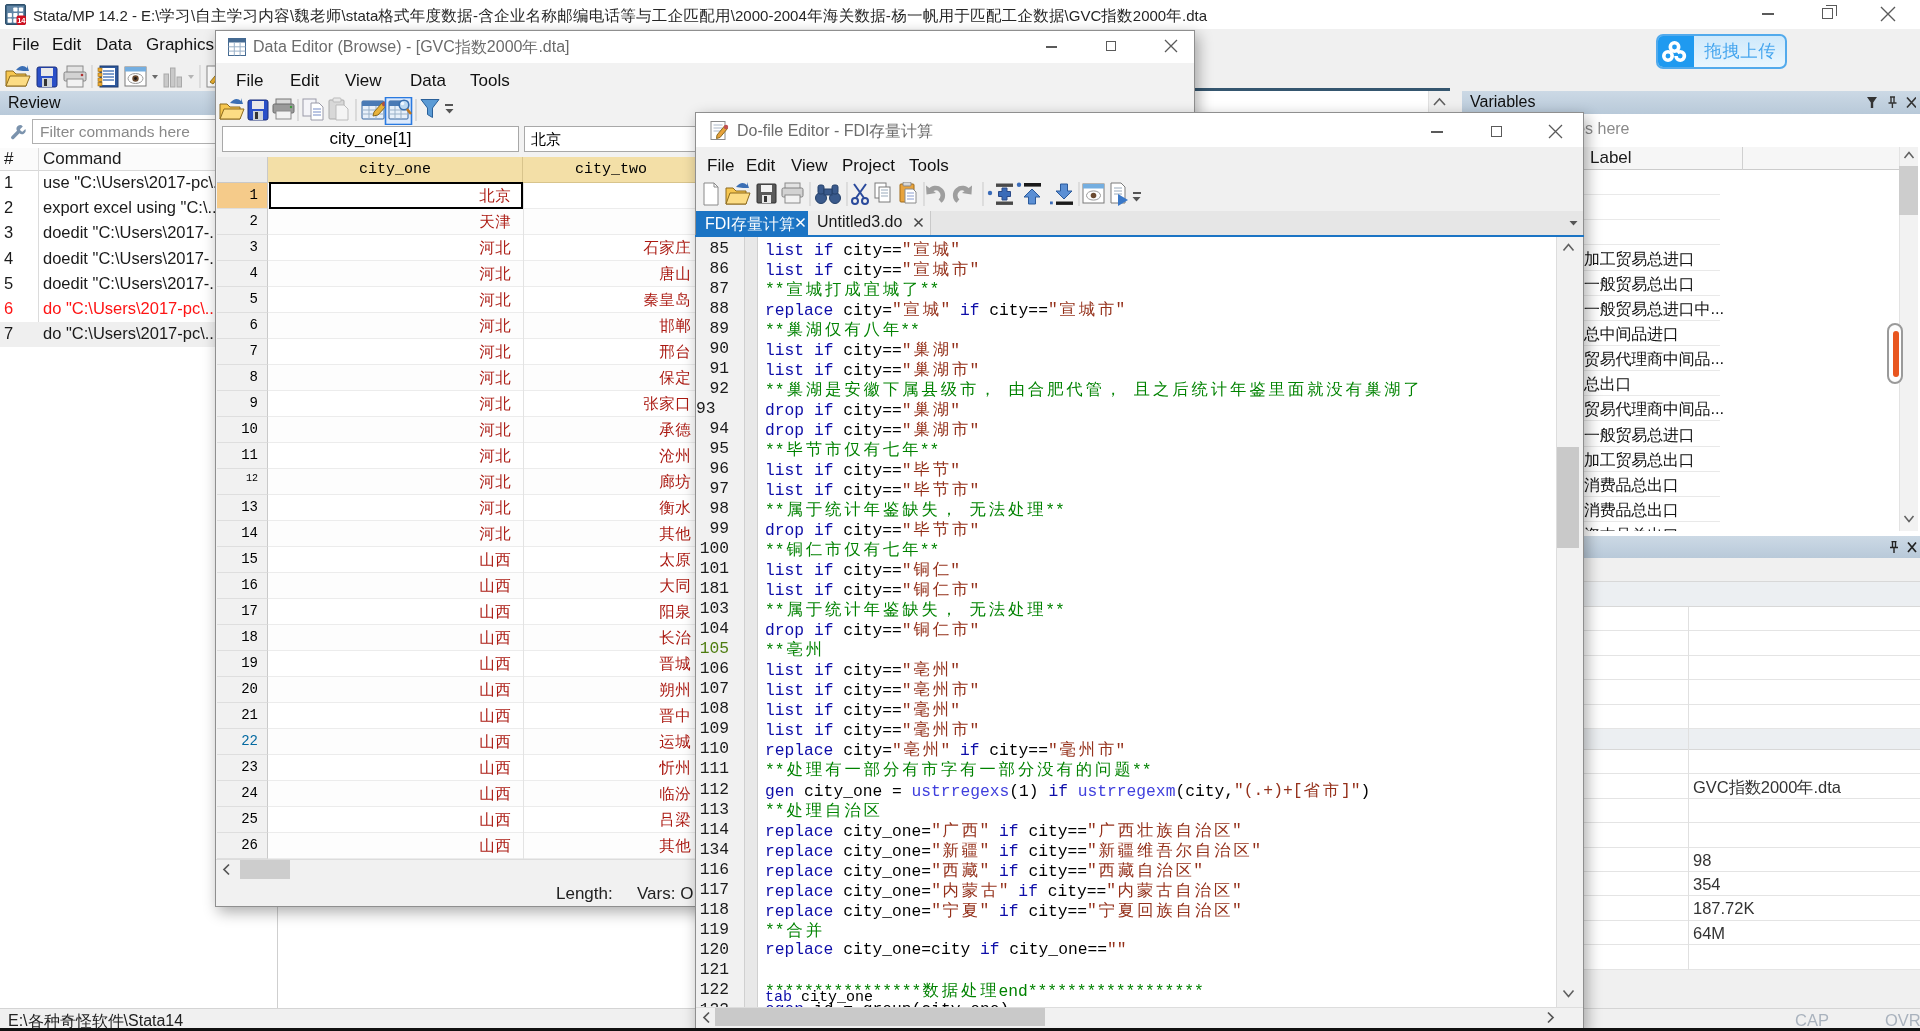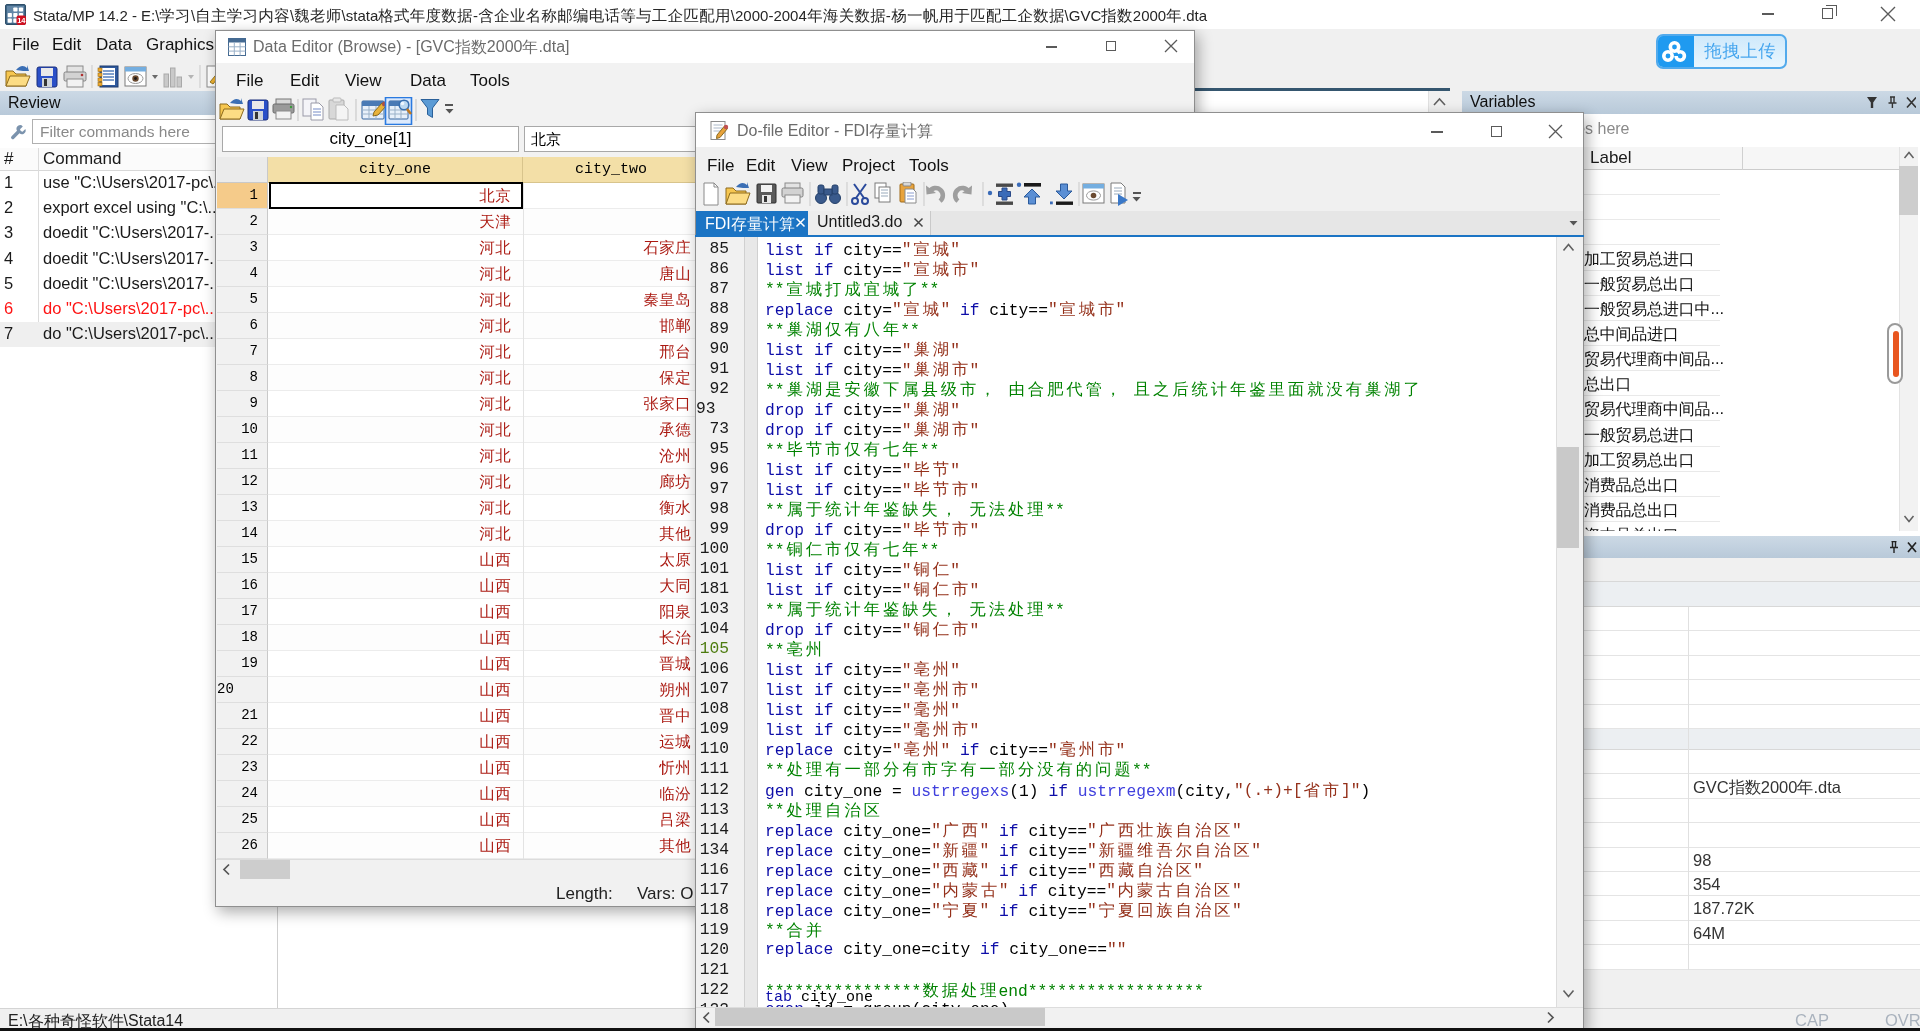--- a/index.html
+++ b/index.html
@@ -699,21 +699,21 @@
         <use href="#u5317" x="1074"></use>
       </g>
     </svg></div>
 <div class="ab" style="left:523px;top:446.0px;width:168px;text-align:right;font-size:15px;color:#ab1a12;"><svg width="32.0" height="19.5" viewBox="0 0 2114 1290" style="vertical-align:-4.6px" fill="currentColor">
       <g transform="translate(0,986) scale(1,-1)">
         <use href="#u6ca7" x="17"></use>
         <use href="#u5dde" x="1074"></use>
       </g>
     </svg></div>
 <div class="ab" style="left:217px;top:469.0px;width:51px;height:26.0px;background:#f1f1f1;border-right:1px solid #c9c9c9;border-bottom:1px solid #dedede;"></div>
-<div class="ab mono" style="left:217px;top:473.0px;width:41px;text-align:right;font-size:14px;color:#000;">12</div>
+<div class="ab mono" style="left:217px;top:473.0px;width:41px;text-align:right;font-size:10px;color:#000;">12</div>
 <div class="ab" style="left:268px;top:469.0px;width:432px;height:26.0px;background:#fdfdfd;border-bottom:1px solid #ececec;"></div>
 <div class="ab" style="left:523px;top:469.0px;width:1px;height:26.0px;background:#e3e3e3;"></div>
 <div class="ab" style="left:268px;top:472.0px;width:243px;text-align:right;font-size:15px;color:#ab1a12;"><svg width="32.0" height="19.5" viewBox="0 0 2114 1290" style="vertical-align:-4.6px" fill="currentColor">
       <g transform="translate(0,986) scale(1,-1)">
         <use href="#u6cb3" x="17"></use>
         <use href="#u5317" x="1074"></use>
       </g>
     </svg></div>
 <div class="ab" style="left:523px;top:472.0px;width:168px;text-align:right;font-size:15px;color:#ab1a12;"><svg width="32.0" height="19.5" viewBox="0 0 2114 1290" style="vertical-align:-4.6px" fill="currentColor">
       <g transform="translate(0,986) scale(1,-1)">
@@ -827,21 +827,21 @@
         <use href="#u897f" x="1074"></use>
       </g>
     </svg></div>
 <div class="ab" style="left:523px;top:654.0px;width:168px;text-align:right;font-size:15px;color:#ab1a12;"><svg width="32.0" height="19.5" viewBox="0 0 2114 1290" style="vertical-align:-4.6px" fill="currentColor">
       <g transform="translate(0,986) scale(1,-1)">
         <use href="#u664b" x="17"></use>
         <use href="#u57ce" x="1074"></use>
       </g>
     </svg></div>
 <div class="ab" style="left:217px;top:677.0px;width:51px;height:26.0px;background:#f1f1f1;border-right:1px solid #c9c9c9;border-bottom:1px solid #dedede;"></div>
-<div class="ab mono" style="left:217px;top:681.0px;width:41px;font-size:14px;color:#000;">20</div>
+<div class="ab mono" style="left:217px;top:681.0px;width:41px;text-align:right;font-size:14px;color:#000;">20</div>
 <div class="ab" style="left:268px;top:677.0px;width:432px;height:26.0px;background:#fdfdfd;border-bottom:1px solid #ececec;"></div>
 <div class="ab" style="left:523px;top:677.0px;width:1px;height:26.0px;background:#e3e3e3;"></div>
 <div class="ab" style="left:268px;top:680.0px;width:243px;text-align:right;font-size:15px;color:#ab1a12;"><svg width="32.0" height="19.5" viewBox="0 0 2114 1290" style="vertical-align:-4.6px" fill="currentColor">
       <g transform="translate(0,986) scale(1,-1)">
         <use href="#u5c71" x="17"></use>
         <use href="#u897f" x="1074"></use>
       </g>
     </svg></div>
 <div class="ab" style="left:523px;top:680.0px;width:168px;text-align:right;font-size:15px;color:#ab1a12;"><svg width="32.0" height="19.5" viewBox="0 0 2114 1290" style="vertical-align:-4.6px" fill="currentColor">
       <g transform="translate(0,986) scale(1,-1)">
@@ -859,21 +859,21 @@
         <use href="#u897f" x="1074"></use>
       </g>
     </svg></div>
 <div class="ab" style="left:523px;top:706.0px;width:168px;text-align:right;font-size:15px;color:#ab1a12;"><svg width="32.0" height="19.5" viewBox="0 0 2114 1290" style="vertical-align:-4.6px" fill="currentColor">
       <g transform="translate(0,986) scale(1,-1)">
         <use href="#u664b" x="17"></use>
         <use href="#u4e2d" x="1074"></use>
       </g>
     </svg></div>
 <div class="ab" style="left:217px;top:729.0px;width:51px;height:26.0px;background:#f1f1f1;border-right:1px solid #c9c9c9;border-bottom:1px solid #dedede;"></div>
-<div class="ab mono" style="left:217px;top:733.0px;width:41px;text-align:right;font-size:14px;color:#000000;">22</div>
+<div class="ab mono" style="left:217px;top:733.0px;width:41px;text-align:right;font-size:14px;color:#0369a1;">22</div>
 <div class="ab" style="left:268px;top:729.0px;width:432px;height:26.0px;background:#fdfdfd;border-bottom:1px solid #ececec;"></div>
 <div class="ab" style="left:523px;top:729.0px;width:1px;height:26.0px;background:#e3e3e3;"></div>
 <div class="ab" style="left:268px;top:732.0px;width:243px;text-align:right;font-size:15px;color:#ab1a12;"><svg width="32.0" height="19.5" viewBox="0 0 2114 1290" style="vertical-align:-4.6px" fill="currentColor">
       <g transform="translate(0,986) scale(1,-1)">
         <use href="#u5c71" x="17"></use>
         <use href="#u897f" x="1074"></use>
       </g>
     </svg></div>
 <div class="ab" style="left:523px;top:732.0px;width:168px;text-align:right;font-size:15px;color:#ab1a12;"><svg width="32.0" height="19.5" viewBox="0 0 2114 1290" style="vertical-align:-4.6px" fill="currentColor">
       <g transform="translate(0,986) scale(1,-1)">
@@ -1206,21 +1206,21 @@
           <use href="#u4e86" x="17069"></use>
         </g>
       </svg></span></div>
 <div class="ab mono" style="left:696px;top:398.94px;width:33px;text-align:left;font-size:16.3px;color:#1a1a1a;">93</div>
 <div class="ab mono" style="left:765px;top:398.94px;font-size:16.3px;color:#000;white-space:pre;"><span style="color:#0d0da8">drop</span> <span style="color:#0d0da8">if</span> city==<span style="color:#94301a">"<svg width="38.6" height="20.5" viewBox="0 0 2425 1290" style="vertical-align:-4.8px" fill="currentColor">
         <g transform="translate(0,986) scale(1,-1)">
           <use href="#u5de2" x="94"></use>
           <use href="#u6e56" x="1307"></use>
         </g>
       </svg>"</span></div>
-<div class="ab mono" style="left:696px;top:418.97px;width:33px;text-align:right;font-size:16.3px;color:#1a1a1a;">73</div>
+<div class="ab mono" style="left:696px;top:418.97px;width:33px;text-align:right;font-size:16.3px;color:#1a1a1a;">94</div>
 <div class="ab mono" style="left:765px;top:418.97px;font-size:16.3px;color:#000;white-space:pre;"><span style="color:#0d0da8">drop</span> <span style="color:#0d0da8">if</span> city==<span style="color:#94301a">"<svg width="57.9" height="20.5" viewBox="0 0 3637 1290" style="vertical-align:-4.8px" fill="currentColor">
         <g transform="translate(0,986) scale(1,-1)">
           <use href="#u5de2" x="94"></use>
           <use href="#u6e56" x="1307"></use>
           <use href="#u5e02" x="2519"></use>
         </g>
       </svg>"</span></div>
 <div class="ab mono" style="left:696px;top:439.00px;width:33px;text-align:right;font-size:16.3px;color:#1a1a1a;">95</div>
 <div class="ab mono" style="left:765px;top:439.00px;font-size:16.3px;color:#000;white-space:pre;"><span style="color:#008200">**<svg width="135.1" height="20.5" viewBox="0 0 8487 1290" style="vertical-align:-4.8px" fill="currentColor">
         <g transform="translate(0,986) scale(1,-1)">

